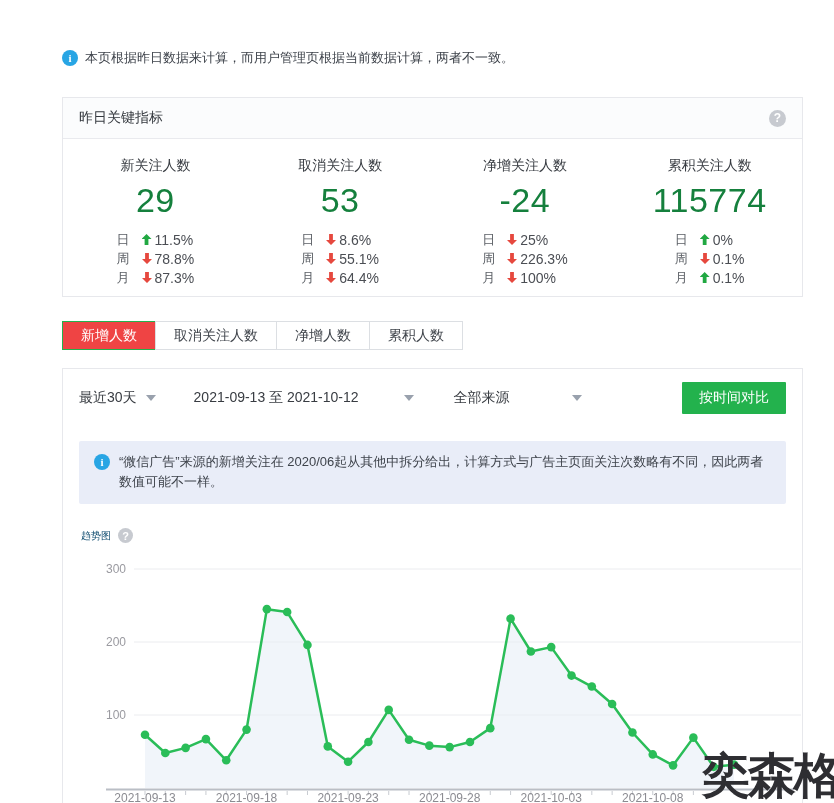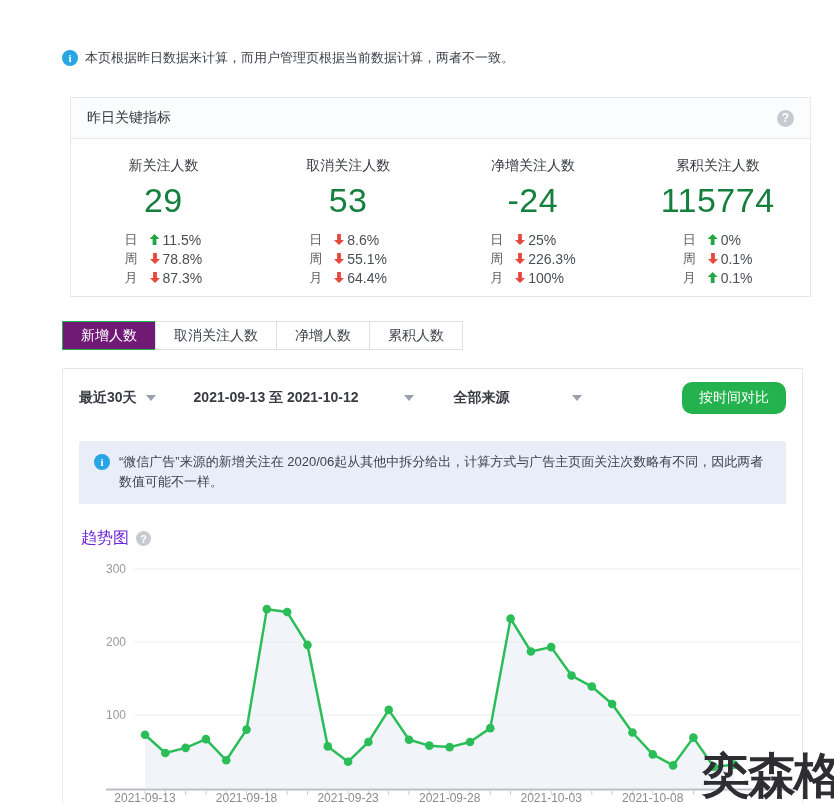--- a/index.html
+++ b/index.html
@@ -8,21 +8,21 @@
   .page { position:relative; width:834px; height:803px; overflow:hidden; background:#fff; }
 
   
   .top-note { position:absolute; left:62px; top:49px; display:flex; align-items:center; gap:7px; }
   .info-dot { width:16px; height:16px; border-radius:50%; background:#28a5e4; color:#fff;
               font-size:11px; font-weight:bold; display:flex; align-items:center; justify-content:center;
               font-family:"Liberation Serif",serif; flex:0 0 auto; }
   .note-text { font-size:13px; color:#3e434b; }
 
   
-  .card { position:absolute; left:70px; top:97px; width:741px; height:200px;
+  .card { position:absolute; left:62px; top:97px; width:741px; height:200px;
           border:1px solid #e7e8ec; background:#fff; }
   .card-header { height:41px; background:#fbfcfd; border-bottom:1px solid #e9eaee;
                  display:flex; align-items:center; padding:0 16px; }
   .card-title { font-size:14px; color:#35393f; }
   .q-icon { margin-left:auto; width:17px; height:17px; border-radius:50%; background:#c7cad0;
             color:#fff; font-size:12px; font-weight:bold; display:flex; align-items:center;
             justify-content:center; cursor:pointer; }
   .metrics { display:flex; padding-top:18px; }
   .metric { flex:1; text-align:center; }
   .metric-label { font-size:14px; color:#383c42; }
@@ -33,45 +33,45 @@
   .arrow { display:inline-block; width:10px; height:11px; margin-right:3px;
            clip-path:polygon(50% 0,100% 46%,69% 46%,69% 100%,31% 100%,31% 46%,0 46%); }
   .stat-row[data-dir="up"] .arrow { background:#21a842; }
   .stat-row[data-dir="down"] .arrow { background:#e6483e; transform:rotate(180deg); }
 
   
   .tabs { position:absolute; left:62px; top:321px; display:flex; }
   .tab { height:29px; line-height:27px; padding:0 18px; font-size:14px; color:#40454c;
          background:#fff; border:1px solid #dcdfe3; margin-left:-1px; cursor:pointer; white-space:nowrap; }
   .tab:first-child { margin-left:0; }
-  .tab.active { background:#701a75; border-color:#23b24d; color:#fff; }
+  .tab.active { background:#ef4444; border-color:#23b24d; color:#fff; }
 
   
   .panel { position:absolute; left:62px; top:368px; width:741px; height:435px;
            border:1px solid #e7e8ec; border-bottom:none; background:#fff; }
   .filter-row { display:flex; align-items:center; padding:13px 16px 12px; }
-  .dd { display:flex; align-items:center; gap:9px; font-size:14px; color:#383c42; cursor:pointer;font-weight:bold; }
+  .dd { display:flex; align-items:center; gap:9px; font-size:14px; color:#383c42; cursor:pointer; }
   .caret { width:0; height:0; border-left:5px solid transparent; border-right:5px solid transparent;
            border-top:6px solid #99a1ad; }
   .dd-range { margin-right:38px; }
   .dd-date { margin-right:40px;gap:45px; }
   .dd-source { width:128px; justify-content:space-between; }
-  .compare-btn { margin-left:auto; background:#23b24d; color:#fff; border:none; border-radius:10px;
+  .compare-btn { margin-left:auto; background:#23b24d; color:#fff; border:none; border-radius:1px;
                  font-size:14px; padding:7px 17px; cursor:pointer;
                  font-family:"Liberation Sans",sans-serif; }
 
   
   .notice { margin:15px 16px 0; background:#e9edf8; position:relative;
             padding:11px 16px 12px 40px; border-radius:2px; }
   .notice .info-dot { position:absolute; left:15px; top:13px; }
   .notice-text { font-size:13px; color:#3e434b; line-height:20px; }
 
   
   .trend-head { display:flex; align-items:center; gap:7px; margin:24px 16px 0 18px; }
-  .trend-title { font-size:16px; color:#6d28d9; }
+  .trend-title { font-size:10px; color:#0c4a6e; }
   .q-icon.small { width:15px; height:15px; font-size:11px; margin-left:0; }
 
   .chart-wrap { position:absolute; left:1px; top:172px; width:739px; height:263px; }
   svg text { font-family:"Liberation Sans","DejaVu Sans",sans-serif; }
 
   .watermark { position:absolute; left:702px; top:744px; font-size:48px; font-weight:bold;
                color:#2e2e32; letter-spacing:-2px; white-space:nowrap; z-index:5;
                font-family:"Liberation Sans","DejaVu Sans",sans-serif; }
 </style>
 </head>

